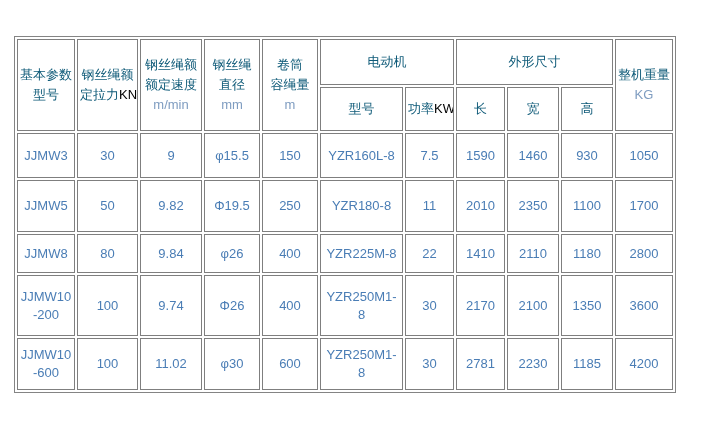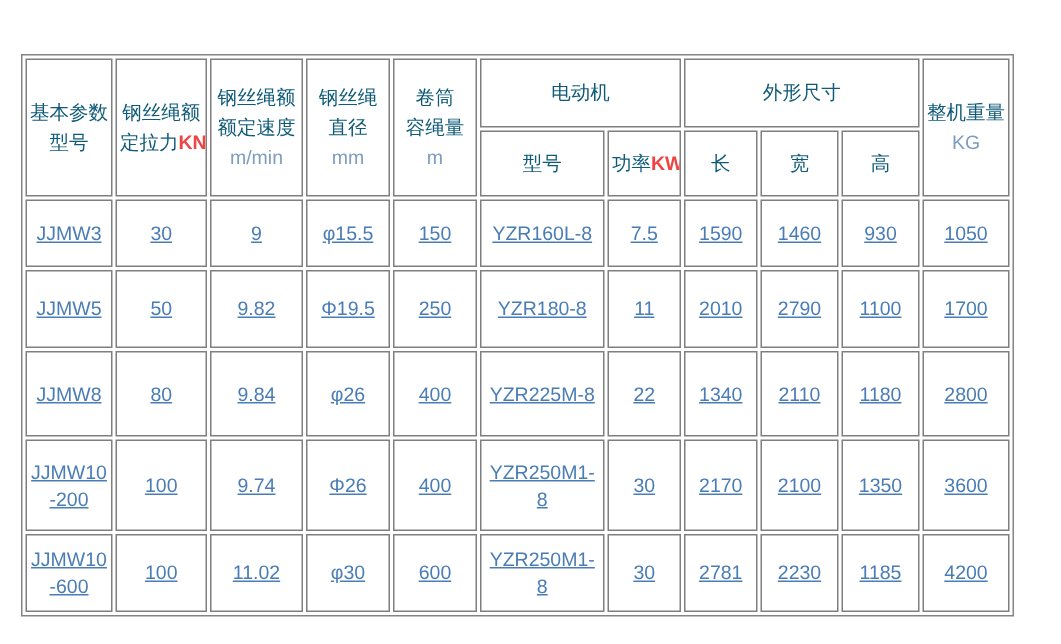--- a/index.html
+++ b/index.html
@@ -36,34 +36,32 @@
     background: #ffffff;
   }
   .hdr {
     color: #0e5a78;
     font-size: 13px;
     line-height: 20px;
   }
   .hdr .line { display: block; }
   .hdr .inline-line { display: block; white-space: nowrap; }
   .unit {
-    color: #ef4444;
-    font-weight: bold;
+    color: #000000;
   }
   .unit-line {
     display: block;
     color: #7e9cc0;
     font-size: 13px;
     line-height: 20px;
   }
   .data {
     color: #4a7db5;
     font-size: 13px;
     line-height: 18px;
-    text-decoration: underline;
   }
   td.model-cell { word-break: normal; overflow-wrap: break-word; }
 </style>
 </head>
 <body>
 
 <div class="page">
   <table class="spec">
     <colgroup>
       <col style="width:58px">
@@ -138,34 +136,34 @@
 
     <tr style="height:52px">
       <td class="data model-cell">JJMW5</td>
       <td class="data">50</td>
       <td class="data">9.82</td>
       <td class="data">Φ19.5</td>
       <td class="data">250</td>
       <td class="data">YZR180-8</td>
       <td class="data">11</td>
       <td class="data">2010</td>
-      <td class="data">2790</td>
+      <td class="data">2350</td>
       <td class="data">1100</td>
       <td class="data">1700</td>
     </tr>
 
-    <tr style="height:57px">
+    <tr style="height:39px">
       <td class="data model-cell">JJMW8</td>
       <td class="data">80</td>
       <td class="data">9.84</td>
       <td class="data">φ26</td>
       <td class="data">400</td>
       <td class="data">YZR225M-8</td>
       <td class="data">22</td>
-      <td class="data">1340</td>
+      <td class="data">1410</td>
       <td class="data">2110</td>
       <td class="data">1180</td>
       <td class="data">2800</td>
     </tr>
 
     <tr style="height:61px">
       <td class="data model-cell">JJMW10-200</td>
       <td class="data">100</td>
       <td class="data">9.74</td>
       <td class="data">Φ26</td>

